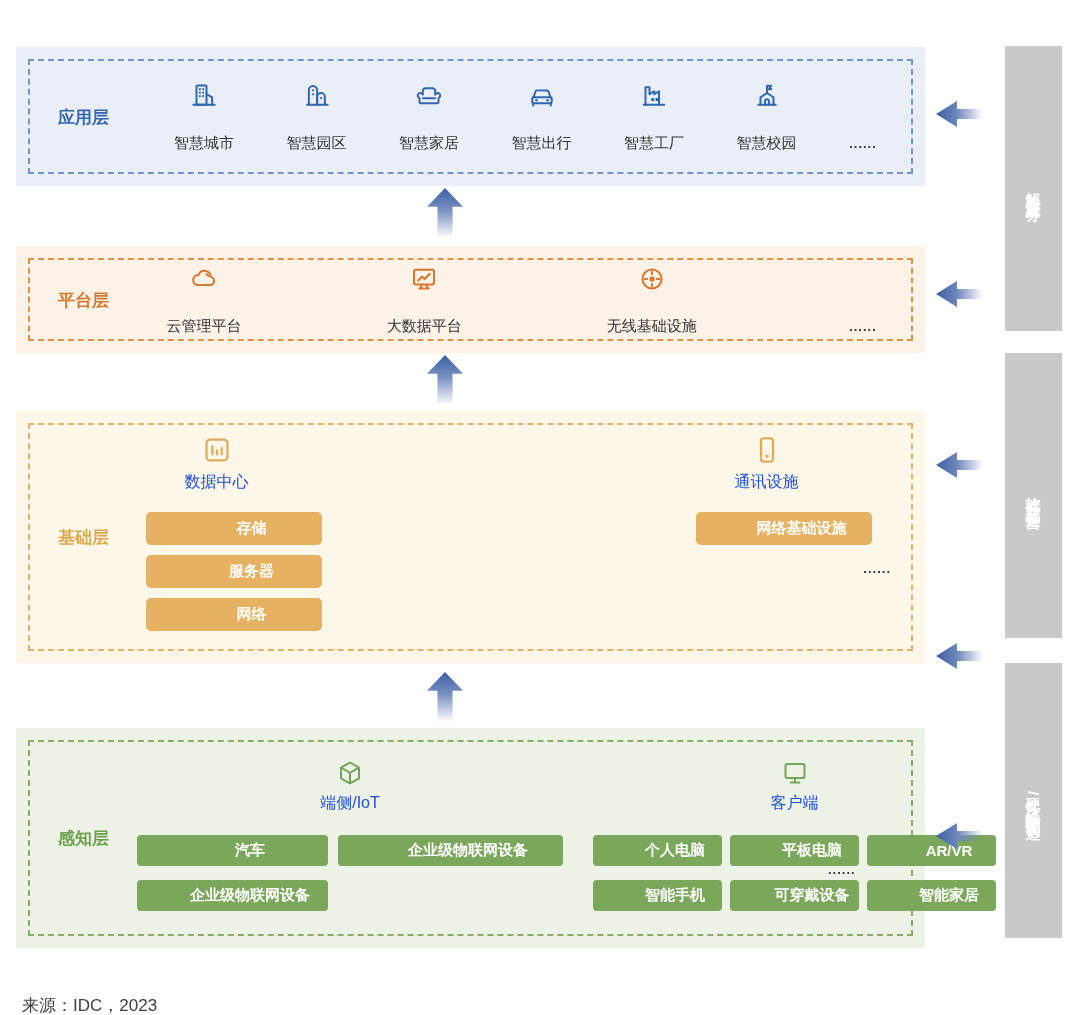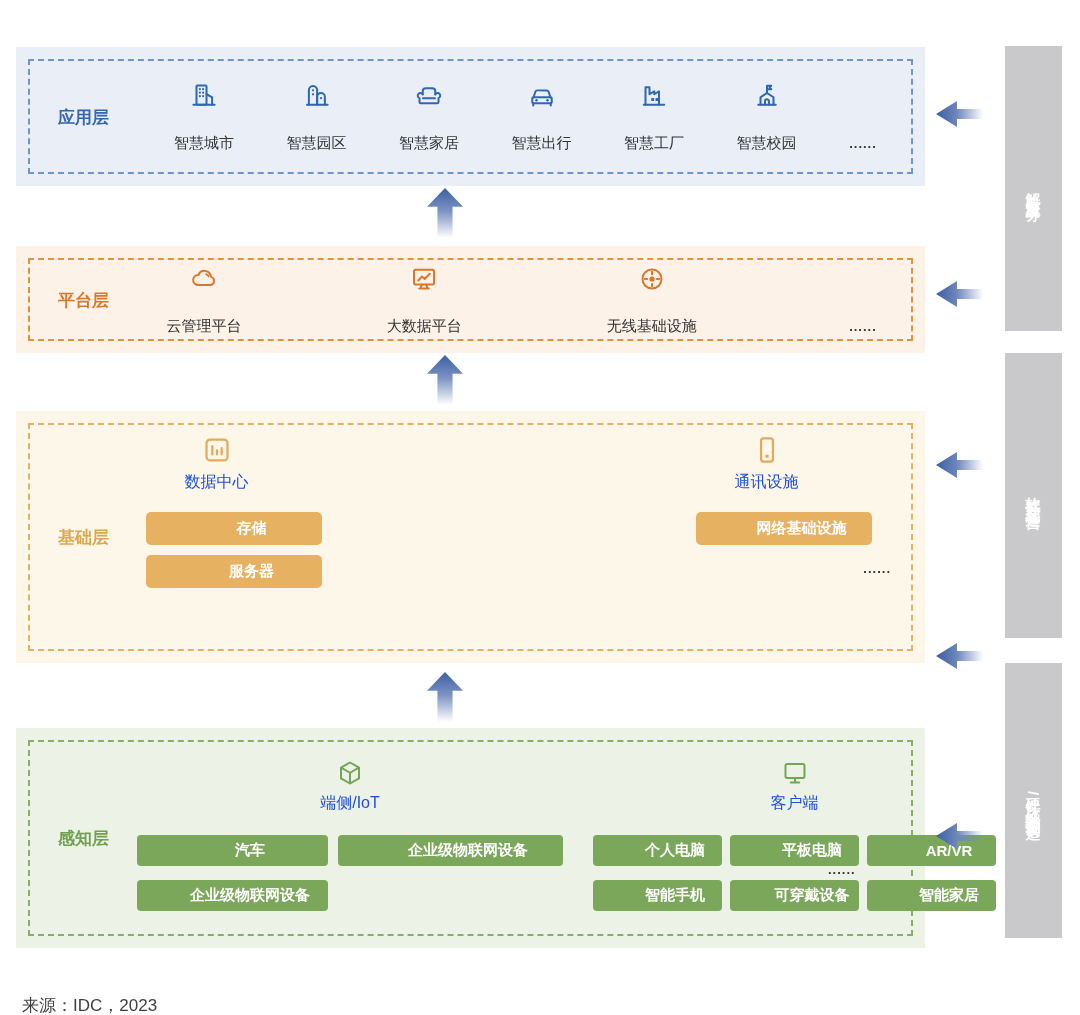--- a/index.html
+++ b/index.html
@@ -223,20 +223,21 @@
           <div class="group-icon-wrap">
             <svg viewBox="0 0 24 24" width="34" height="34" fill="none" stroke="currentColor" stroke-width="1.6" stroke-linecap="round" stroke-linejoin="round">
               <rect x="4.6" y="4.6" width="14.8" height="14.8" rx="2.6"></rect>
               <path d="M8.7 9.2v5.9M12 12.2v2.9M15.3 10.6v4.5"></path>
             </svg>
           </div>
           <div class="group-title">数据中心</div>
           <div class="chip-col">
             <div class="chip">存储</div>
             <div class="chip">服务器</div>
+            <div class="chip">网络</div>
           </div>
         </div>
         <div class="group foundation-group-2">
           <div class="group-icon-wrap">
             <svg viewBox="0 0 24 24" width="34" height="34" fill="none" stroke="currentColor" stroke-width="1.6" stroke-linecap="round" stroke-linejoin="round">
               <rect x="7.8" y="3.8" width="8.4" height="16.4" rx="1.8"></rect>
               <rect x="10.9" y="15.3" width="2.2" height="2.2" rx="0.4" fill="currentColor" stroke="none"></rect>
             </svg>
           </div>
           <div class="group-title">通讯设施</div>

